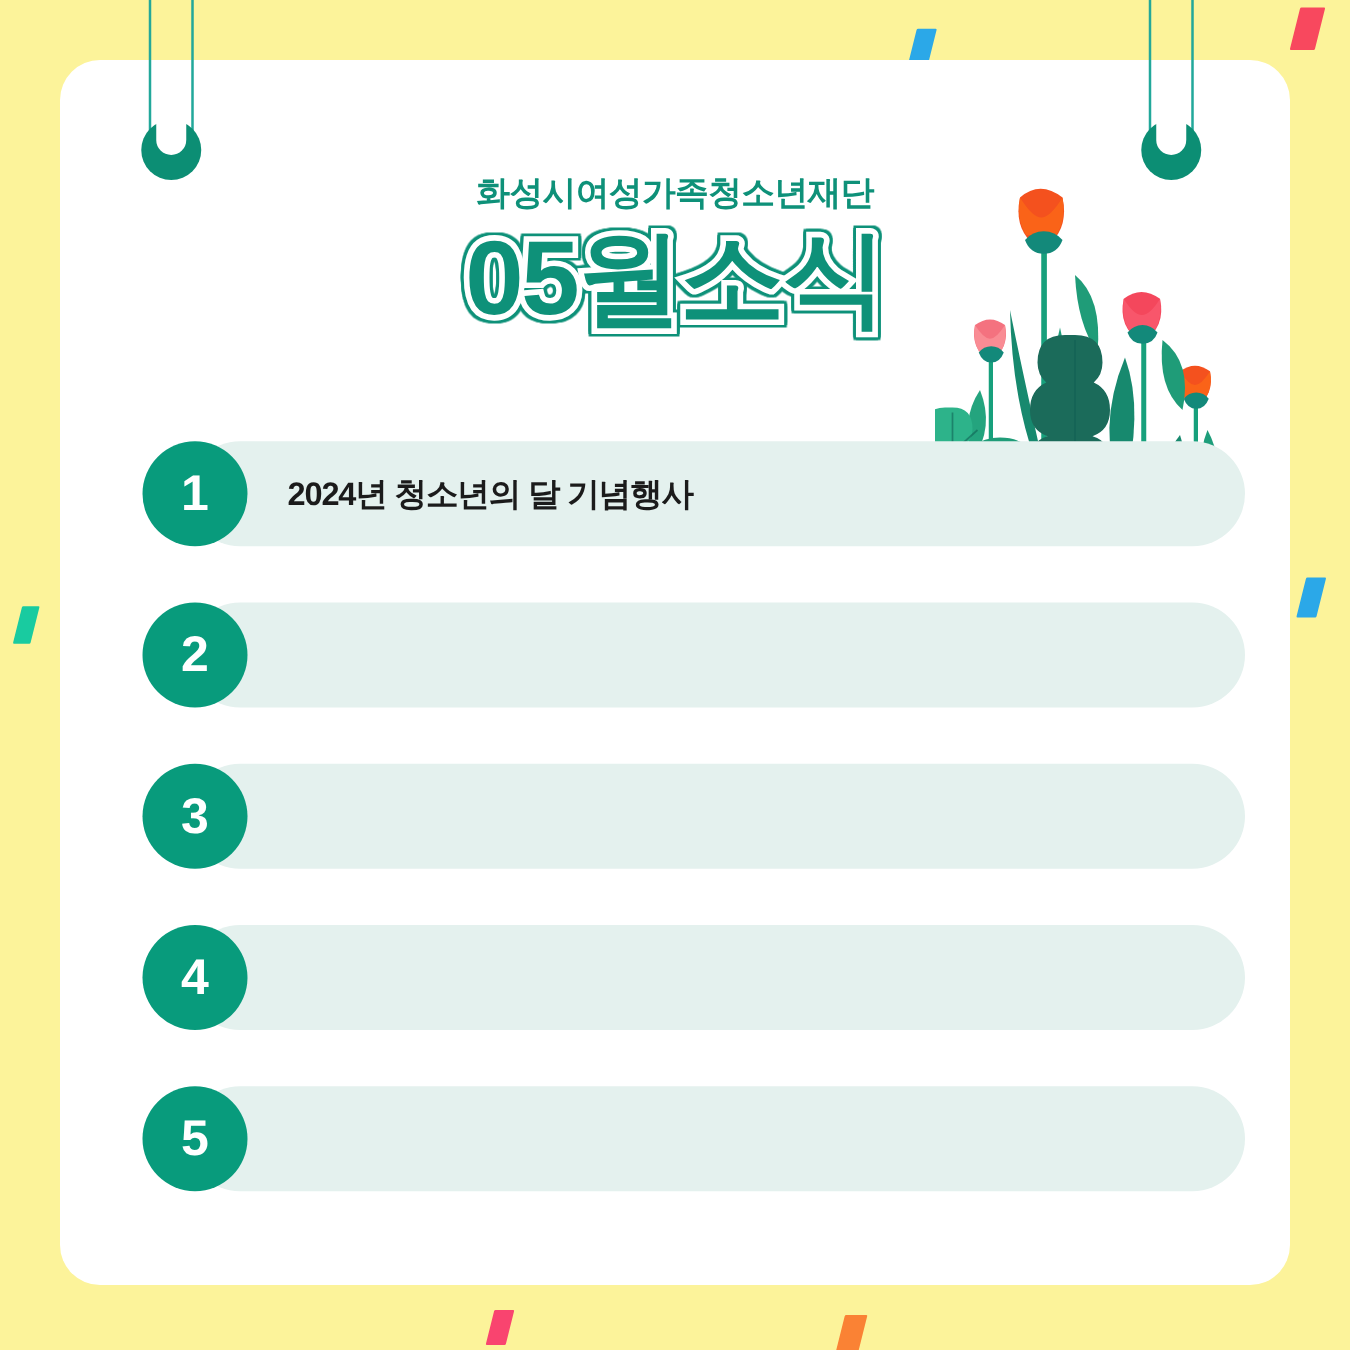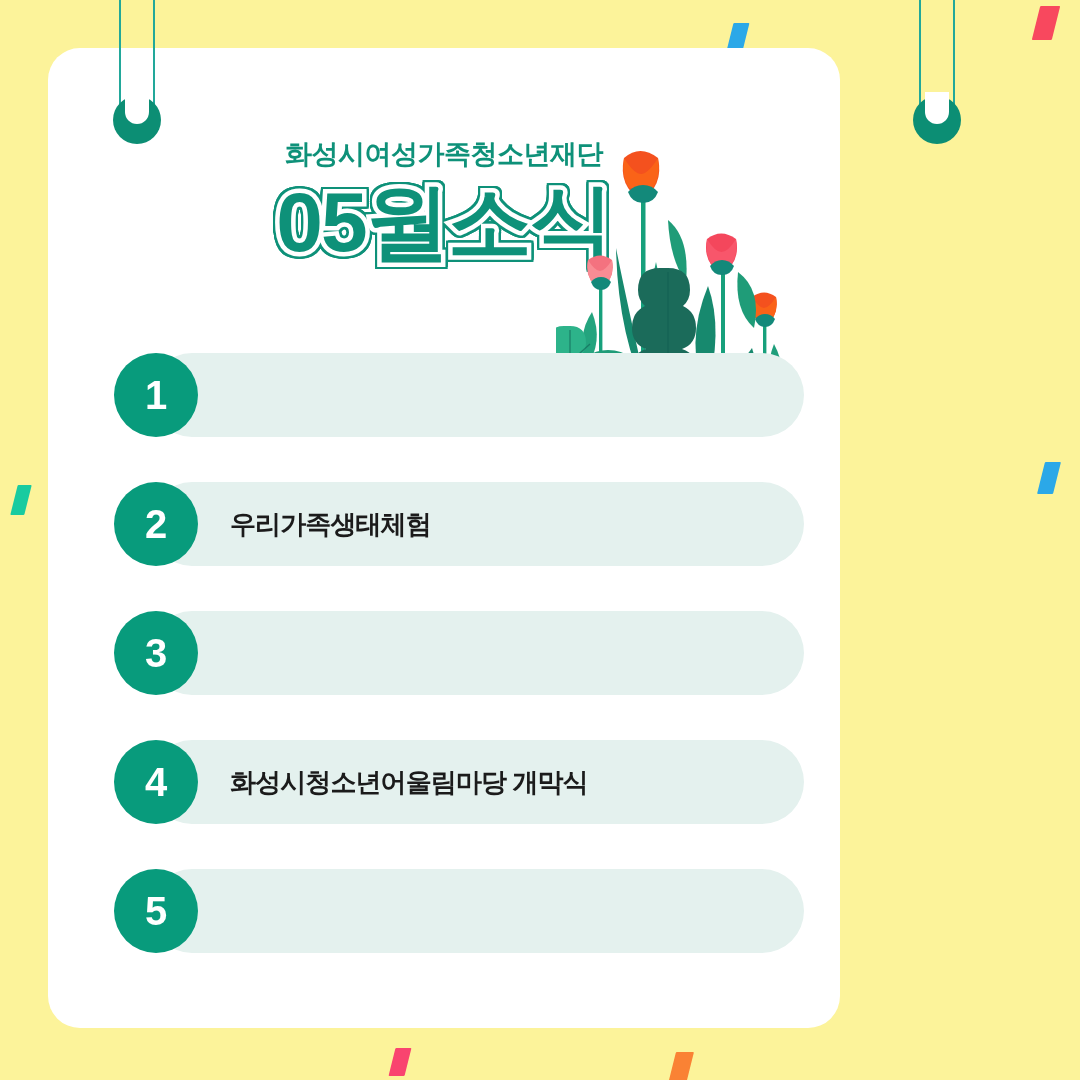--- a/index.html
+++ b/index.html
@@ -63,21 +63,21 @@
     height: 32px;
     border-radius: 0 0 12px 12px;
     background: #FFFFFF;
   }
 
   
   #card {
     position: absolute;
     left: 48px;
     top: 48px;
-    width: 792px;
+    width: 984px;
     height: 980px;
     background: #FFFFFF;
     border-radius: 32px;
     overflow: hidden;
   }
 
   
   .org-name {
     position: absolute;
     left: 0;
@@ -256,34 +256,33 @@
           <line x1="52" y1="248" x2="76" y2="228"></line>
           <line x1="148" y1="234" x2="148" y2="272"></line>
           <line x1="86" y1="244" x2="86" y2="272"></line>
         </g>
       </svg>
     </div>
 
     <div id="list">
         <div class="row">
           <div class="pill"></div>
+          <div class="row-text">2024년 청소년의 달 기념행사</div>
           <div class="badge">1</div>
         </div>
         <div class="row">
           <div class="pill"></div>
-          <div class="row-text">우리가족생태체험</div>
           <div class="badge">2</div>
         </div>
         <div class="row">
           <div class="pill"></div>
           <div class="badge">3</div>
         </div>
         <div class="row">
           <div class="pill"></div>
-          <div class="row-text">화성시청소년어울림마당 개막식</div>
           <div class="badge">4</div>
         </div>
         <div class="row">
           <div class="pill"></div>
           <div class="badge">5</div>
         </div>
       </div>
 
   </div>
 <div class="hanger" style="left: 113px;">

